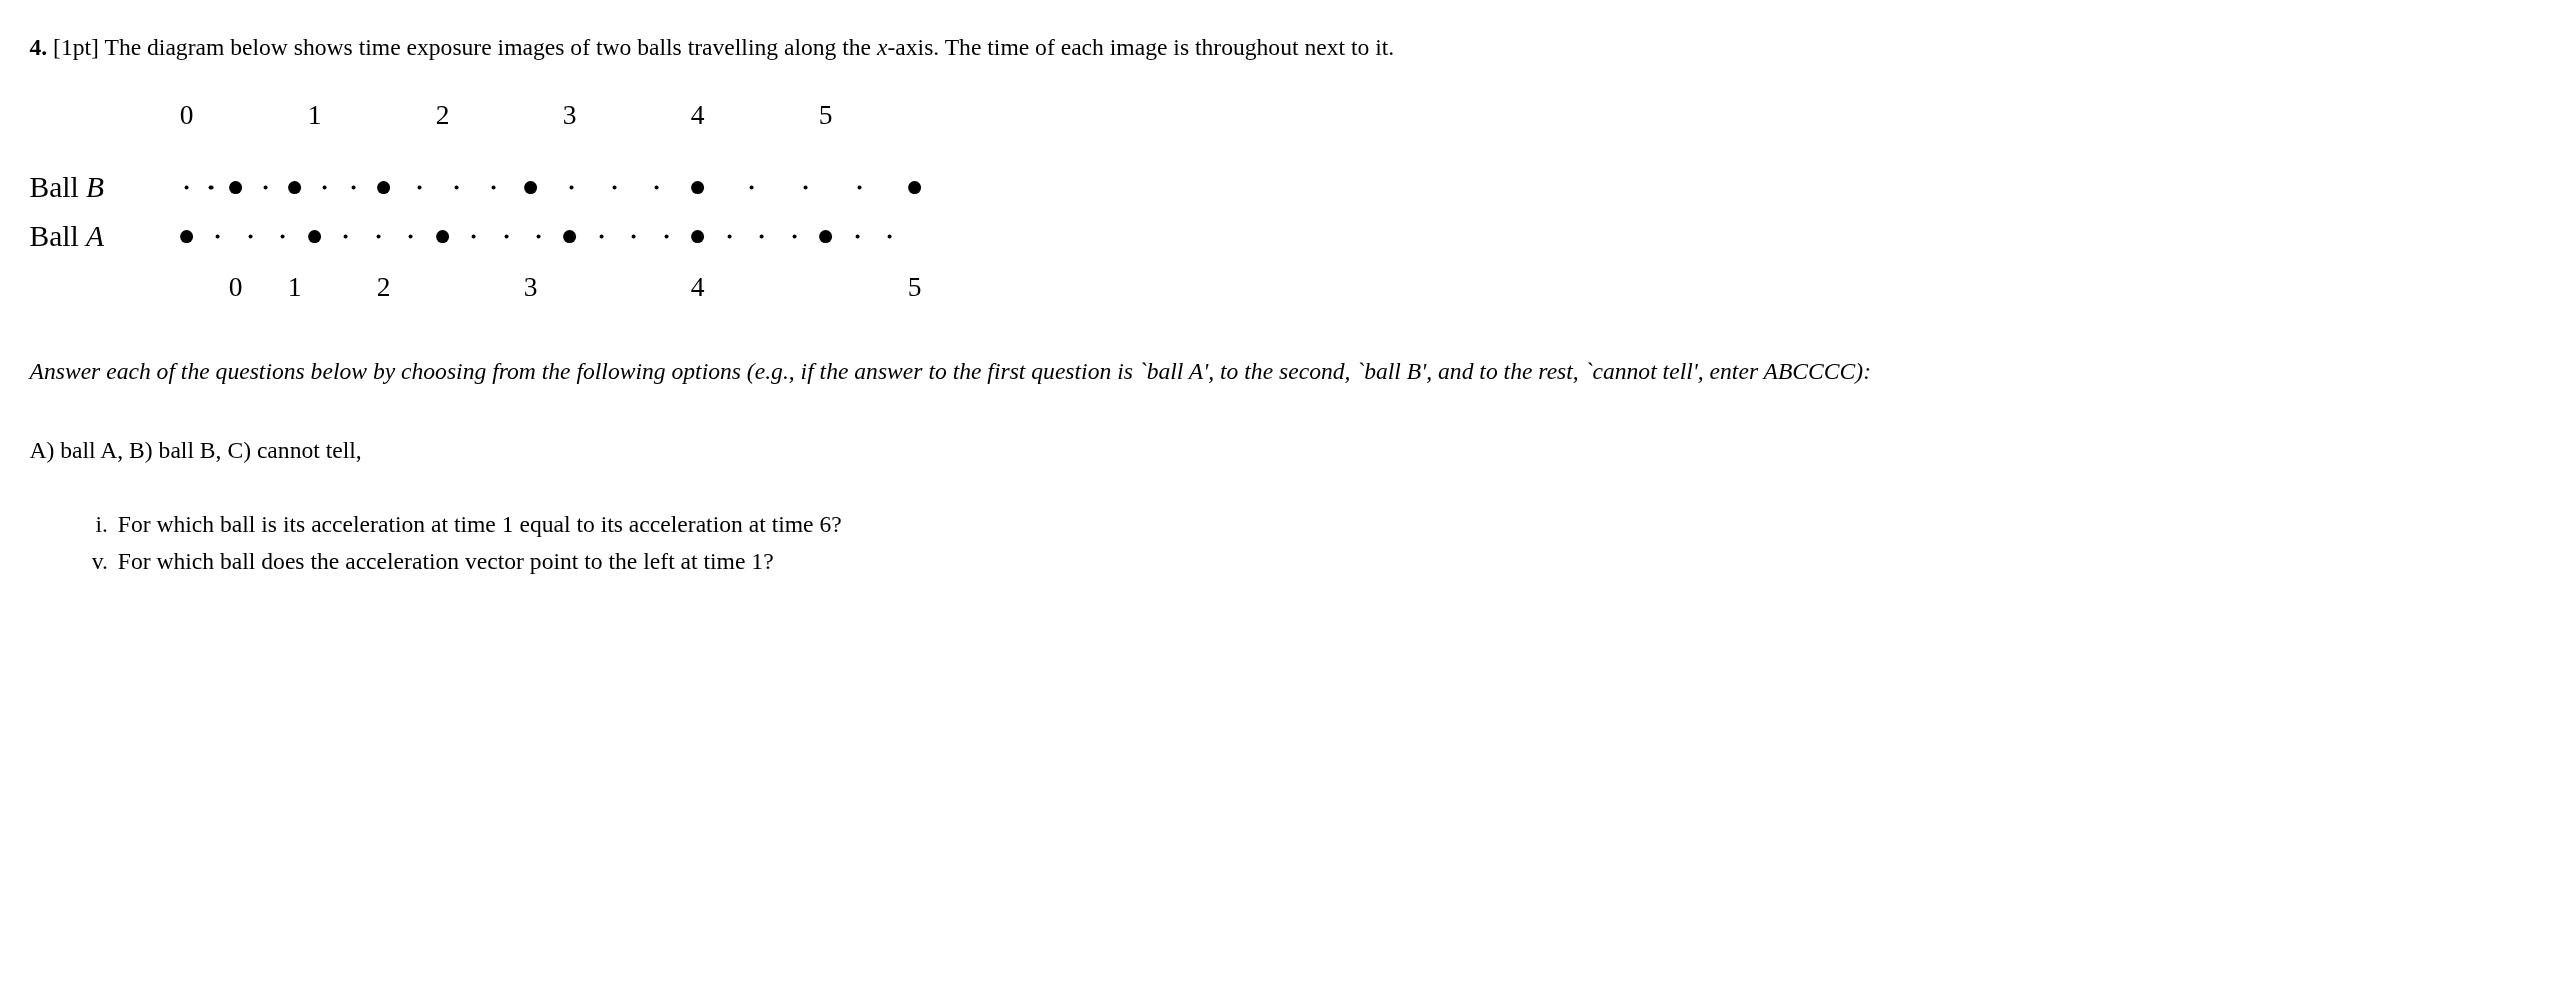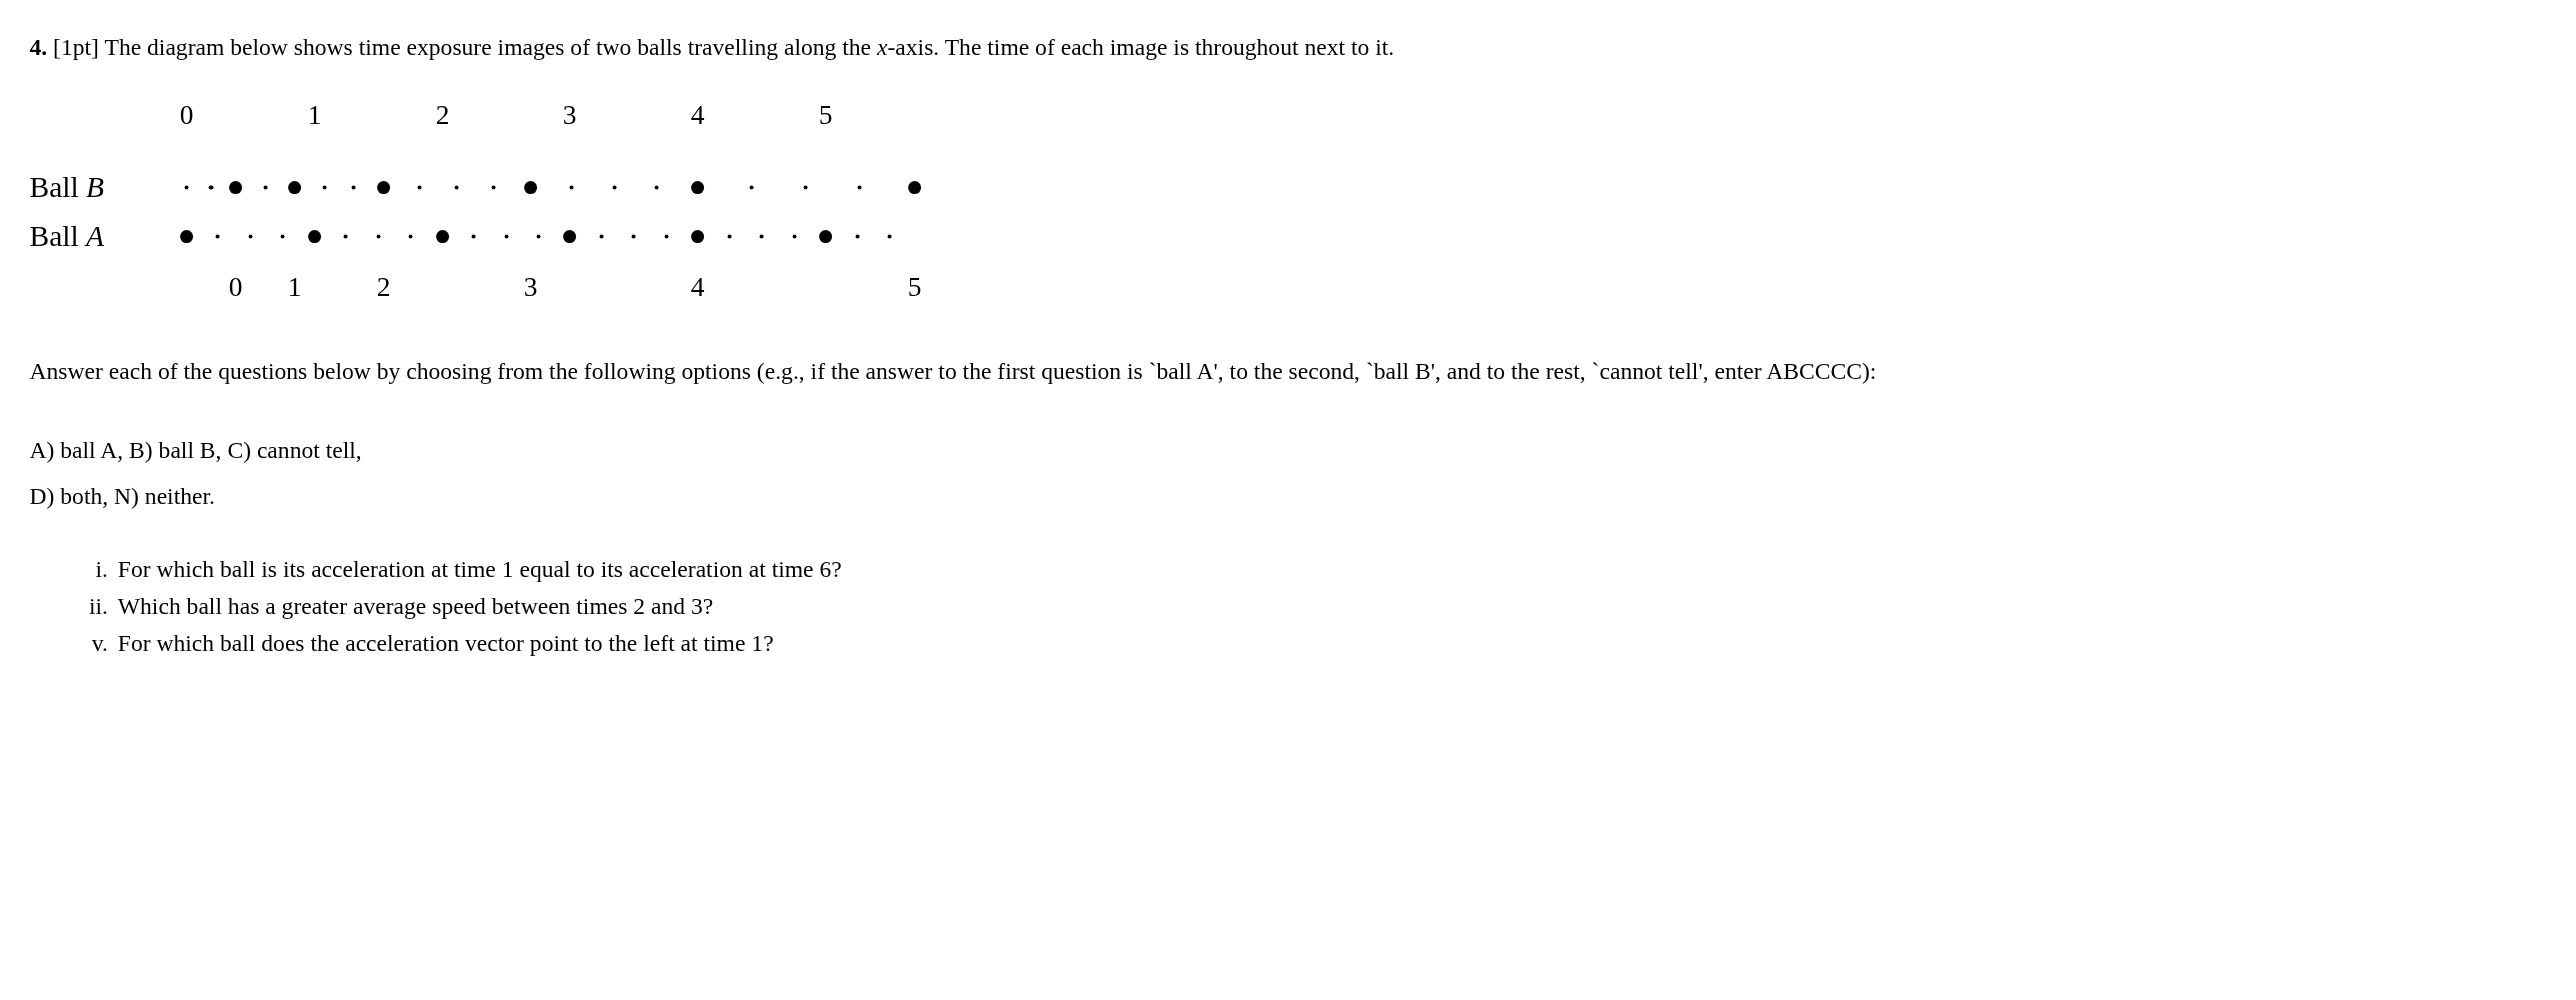--- a/index.html
+++ b/index.html
@@ -64,20 +64,21 @@
       position: absolute;
       width: 4.9px;
       height: 4.9px;
       background: black;
       border-radius: 50%;
       top: 50%;
       transform: translate(-50%, -50%);
     }
     .instructions {
       margin: 44px 0;
+      font-style: italic;
     }
     .options {
       margin: 28px 0;
     }
     .options-line {
       margin-bottom: 9.8px;
     }
     .questions-list {
       margin-top: 39px;
       margin-left: 29.5px;
@@ -193,30 +194,25 @@
       <div class="time-label" style="left:728px;top:0">5</div>
     </div>
   </div>
 
 </div>
 
 <div class="instructions">Answer each of the questions below by choosing from the following options (e.g., if the answer to the first question is `ball A', to the second, `ball B', and to the rest, `cannot tell', enter ABCCCC):</div>
 
 <div class="options">
   <div class="options-line">A)  ball A,   B)  ball B,   C)  cannot tell,</div>
-  <div class="options-line">D)  both,    N)  neither.</div>
 </div>
 
 <div class="questions-list">
   <div class="question-item">
     <div class="roman">i.</div>
     <div class="qtext">For which ball is its acceleration at time 1 equal to its acceleration at time 6?</div>
   </div>
   <div class="question-item">
-    <div class="roman">ii.</div>
-    <div class="qtext">Which ball has a greater average speed between times 2 and 3?</div>
-  </div>
-  <div class="question-item">
     <div class="roman">v.</div>
     <div class="qtext">For which ball does the acceleration vector point to the left at time 1?</div>
   </div>
 </div>
 
 
 </body></html>

